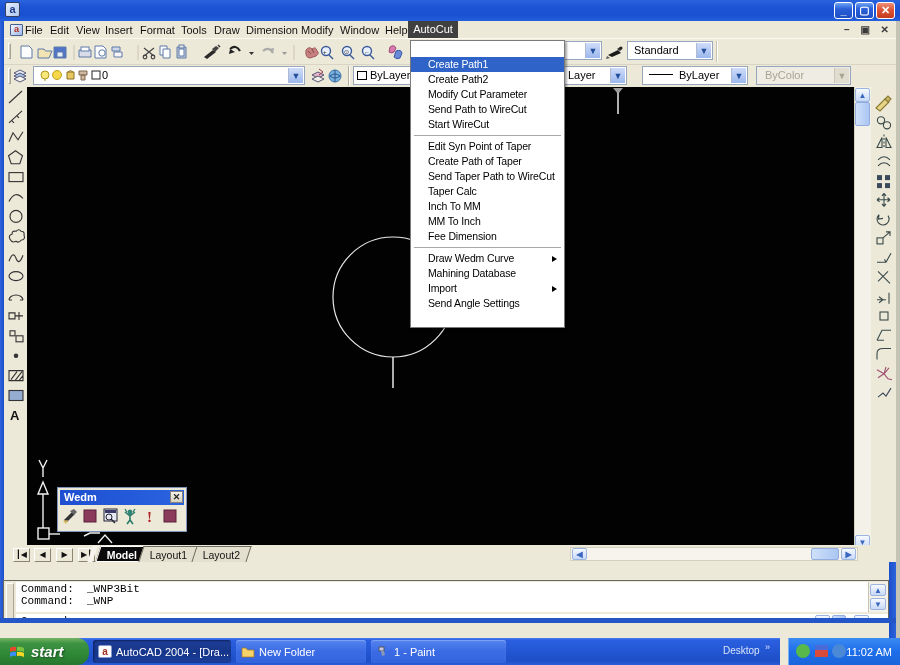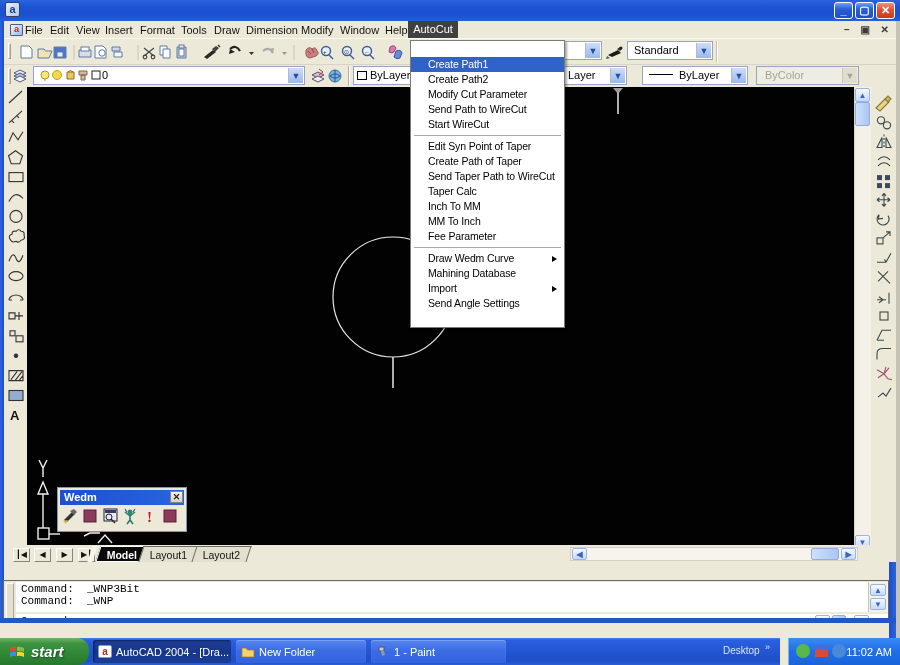--- a/index.html
+++ b/index.html
@@ -247,21 +247,21 @@
   </div>
   <div class="combo" style="left:505px; top:1px; width:118px;">
     <span style="position:absolute; left:58px; top:2px;">Layer</span>
     <div class="carr" style="right:1px;">▼</div>
   </div>
   <div class="combo" style="left:638px; top:1px; width:106px;">
     <span style="position:absolute; left:6px; top:7px; width:24px; border-top:1.5px solid #000;"></span>
     <span style="position:absolute; left:36px; top:2px;">ByLayer</span>
     <div class="carr" style="right:1px;">▼</div>
   </div>
-  <div class="combo" style="left:752px; top:1px; width:103px; background:#efede3;">
+  <div class="combo" style="left:752px; top:1px; width:95px; background:#efede3;">
     <span style="position:absolute; left:8px; top:2px; color:#a8a494;">ByColor</span>
     <div class="carr" style="right:1px; background:#e0ddd0; color:#a8a494; border-left-color:#cac6b6;">▼</div>
   </div>
 </div>
 
 <div class="abs" id="main">
   <div id="lstrip">
   <svg width="23" height="458" style="position:absolute;left:0;top:0;">
   <g transform="translate(2,2.0)" stroke="#333" fill="none" stroke-width="1.1">
           <path d="M3 14 L16 2"></path>
@@ -434,21 +434,21 @@
   <div class="it">Modify Cut Parameter</div>
   <div class="it">Send Path to WireCut</div>
   <div class="it">Start WireCut</div>
   <div class="sep"></div>
   <div class="it">Edit Syn Point of Taper</div>
   <div class="it">Create Path of Taper</div>
   <div class="it">Send Taper Path to WireCut</div>
   <div class="it">Taper Calc</div>
   <div class="it">Inch To MM</div>
   <div class="it">MM To Inch</div>
-  <div class="it">Fee Parameter</div>
+  <div class="it">Fee Dimension</div>
   <div class="sep"></div>
   <div class="it sub">Draw Wedm Curve</div>
   <div class="it">Mahining Database</div>
   <div class="it sub">Import</div>
   <div class="it">Send Angle Settings</div>
 </div>
 
 <div class="abs" id="tabrow">
   <div class="tbtn" style="left:9px;">┃◀</div>
   <div class="tbtn" style="left:30px;">◀</div>

